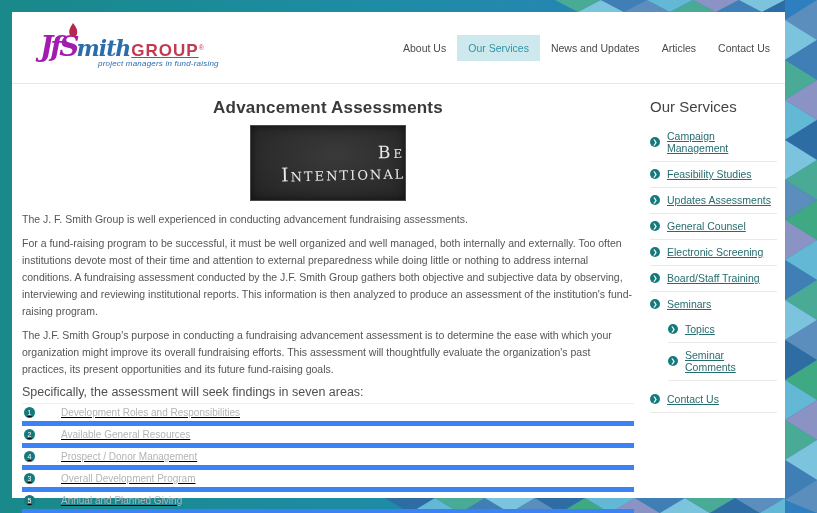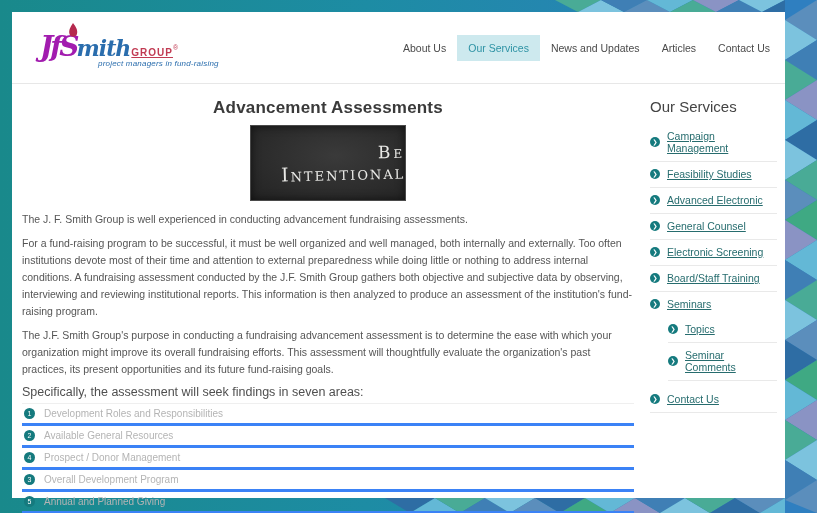--- a/index.html
+++ b/index.html
@@ -31,21 +31,21 @@
   .logo-row { white-space:nowrap; line-height:1; }
   .logo-jfs {
     font-family:"DejaVu Serif", serif; font-style:italic; font-weight:bold;
     font-size:28px; color:#a21caf; letter-spacing:-3px;
   }
   .logo-mith {
     font-family:"DejaVu Serif", serif; font-style:italic; font-weight:bold;
     font-size:22px; color:#2a6dad; letter-spacing:-1px;
   }
   .logo-group {
-    font-size:10px; font-weight:bold; color:#c13a52;
+    font-size:17px; font-weight:bold; color:#c13a52;
     letter-spacing:1px; text-decoration:underline; margin-left:1px;
   }
   .logo-reg { font-size:7px; color:#c13a52; vertical-align:super; }
   .logo-tagline {
     font-style:italic; font-size:8px; color:#2a6dad; margin:-2px 0 0 58px;
     letter-spacing:0.2px;
   }
   .nav { display:flex; align-items:center; gap:0; }
   .nav-item {
     font-size:10.5px; color:#4a4a4a; padding:7px 11px; cursor:pointer;
@@ -75,22 +75,22 @@
   }
   .chalk-line2 {
     font-family:"DejaVu Serif", serif; font-variant:small-caps;
     font-size:19px; letter-spacing:2px; transform:rotate(-1.5deg);
   }
   .para { font-size:10.5px; line-height:1.62; color:#555555; margin:0 0 7px 0; }
   .list-intro { font-size:12.5px; color:#4f4f4f; margin:3px 0 4px 0; }
 
   .findings { list-style:none; border-top:1px solid #efefef; }
   .finding-row {
-    display:flex; align-items:center; gap:9px;
-    padding:5px 0 5px 2px; border-bottom:3px solid #3b82f6; height:22px;
+    display:flex; align-items:center; gap:26px;
+    padding:5px 0 5px 2px; border-bottom:5px solid #3b82f6; height:22px;text-decoration:underline;
   }
   .num-badge {
     width:11px; height:11px; border-radius:50%; background:#157a7e;
     color:#ffffff; font-size:7px; line-height:11px; text-align:center;
     flex:0 0 11px;
   }
   .finding-label { font-size:10px; color:#b4b4b4; }
 
   
   .sidebar-title { font-size:15px; font-weight:normal; color:#444444; margin-bottom:9px; }
@@ -244,21 +244,21 @@
         <li class="svc-item">
           <span class="arrow-badge">❯</span>
           <span class="svc-label">Campaign Management</span>
         </li>
         <li class="svc-item">
           <span class="arrow-badge">❯</span>
           <span class="svc-label">Feasibility Studies</span>
         </li>
         <li class="svc-item">
           <span class="arrow-badge">❯</span>
-          <span class="svc-label">Advanced Electronic</span>
+          <span class="svc-label">Updates Assessments</span>
         </li>
         <li class="svc-item">
           <span class="arrow-badge">❯</span>
           <span class="svc-label">General Counsel</span>
         </li>
         <li class="svc-item">
           <span class="arrow-badge">❯</span>
           <span class="svc-label">Electronic Screening</span>
         </li>
         <li class="svc-item">

